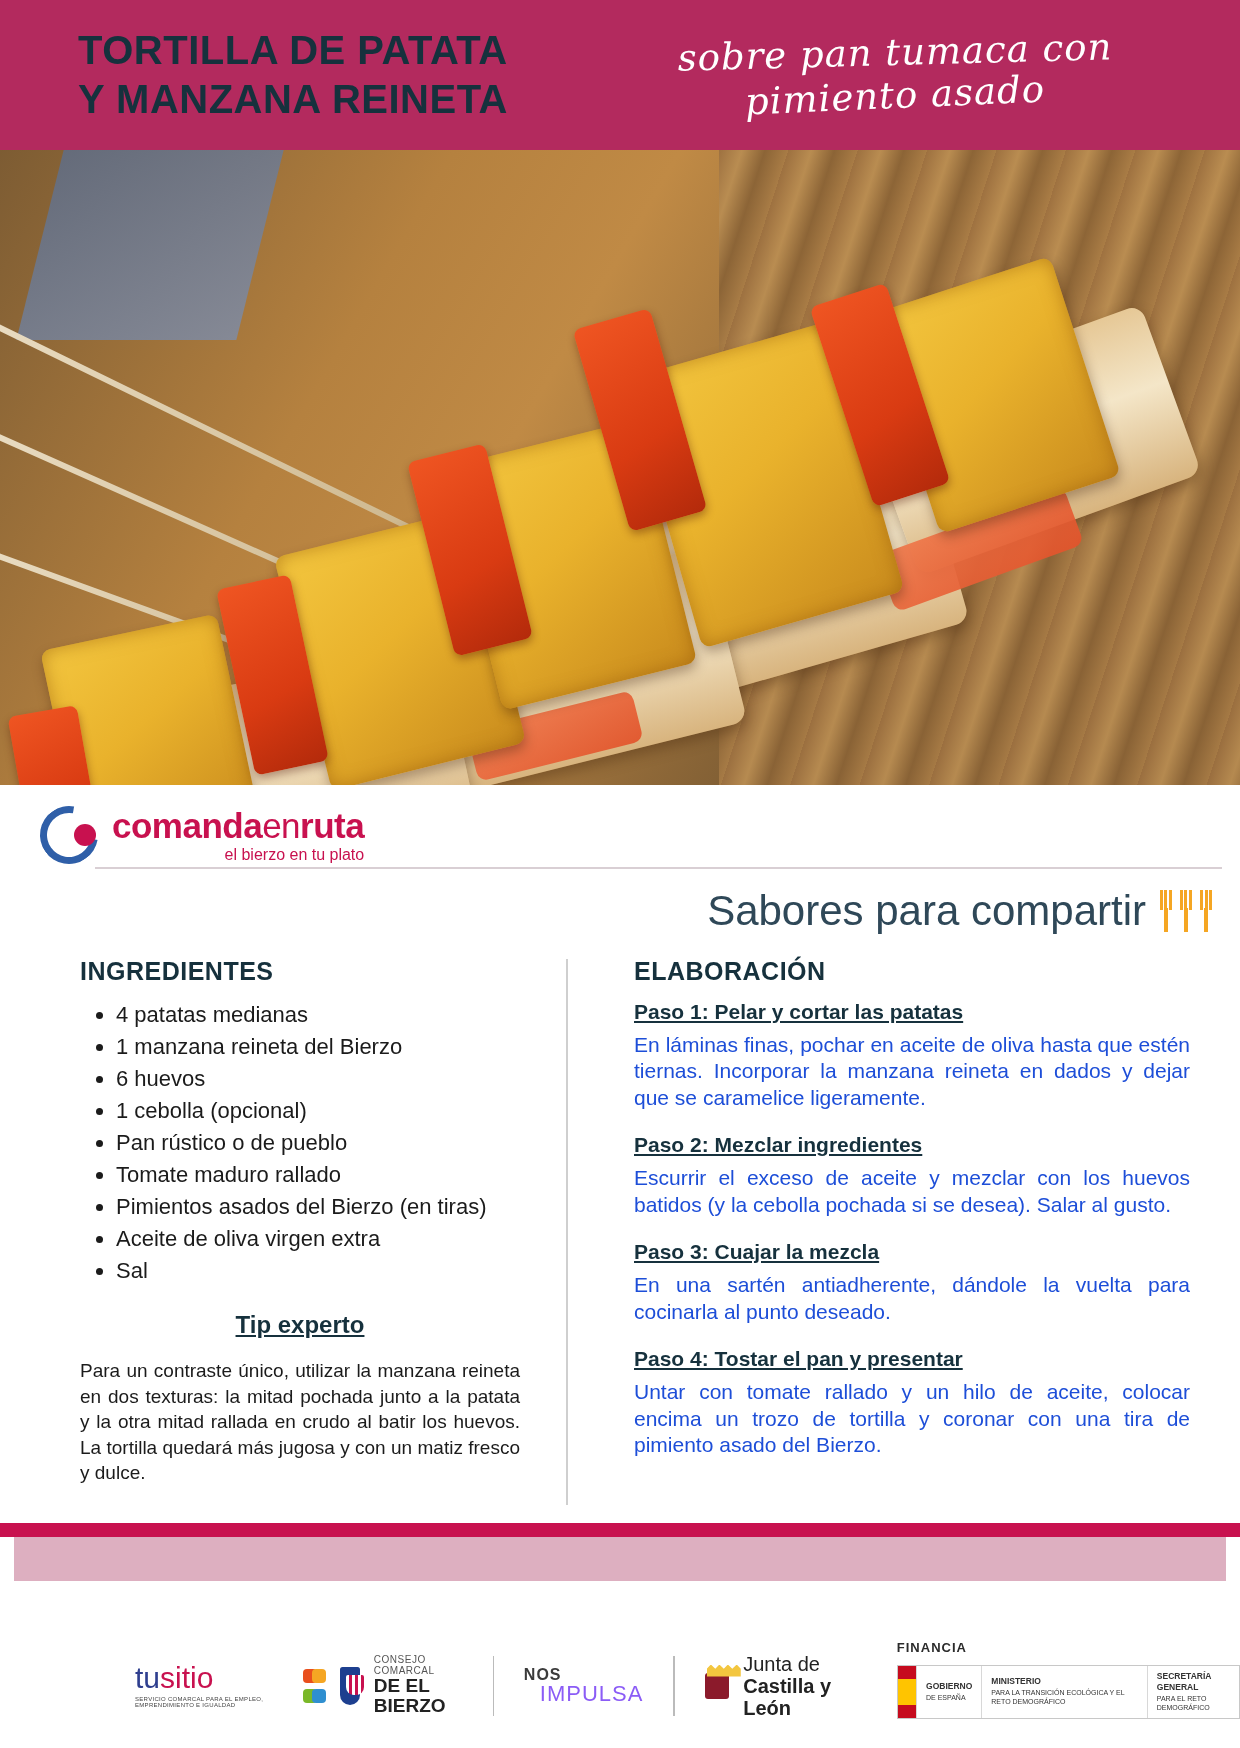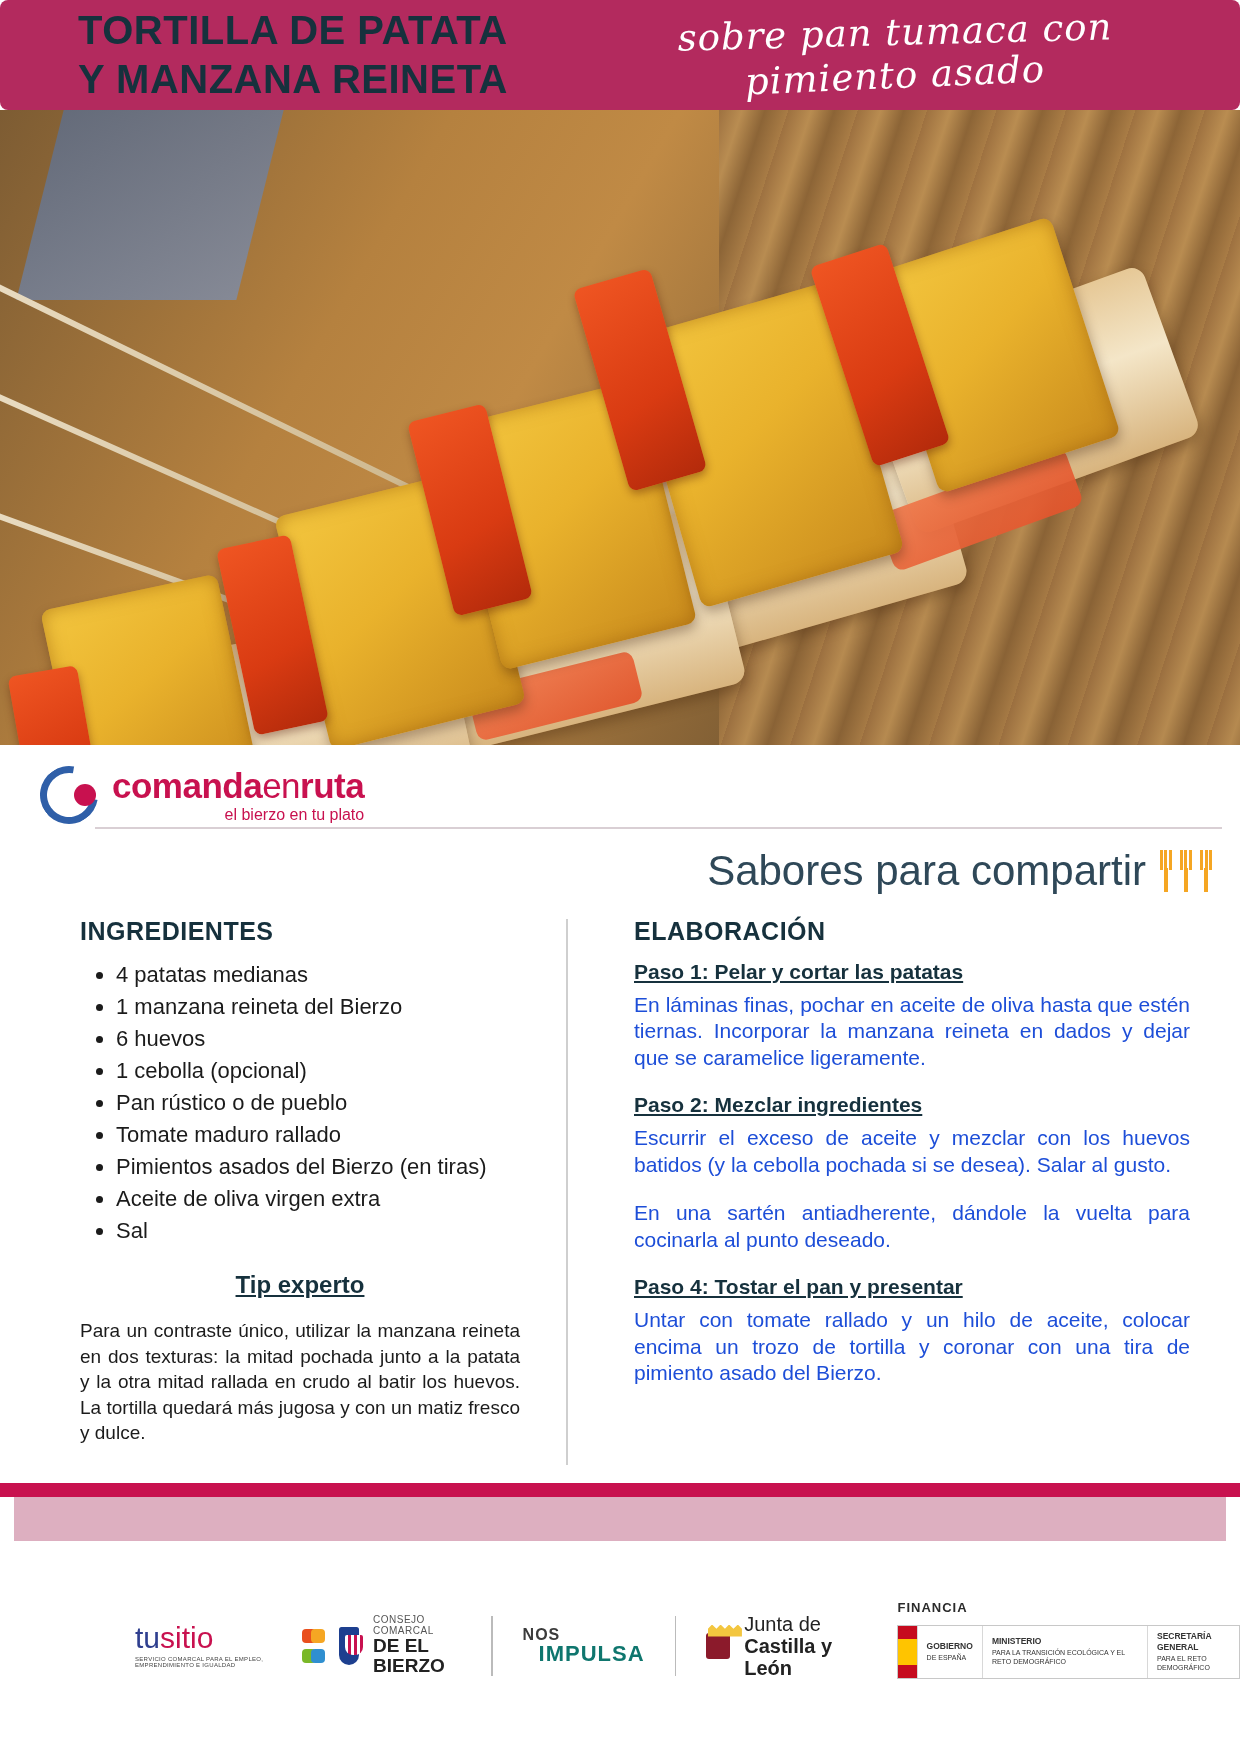--- a/index.html
+++ b/index.html
@@ -10,26 +10,25 @@
     background: #ffffff;
     font-family: "Liberation Sans", sans-serif;
     position: relative;
     overflow: hidden;
   }
 
   
   .header {
     position: relative;
     width: 1240px;
-    height: 110px;
+    height: 150px;
     background: #b32a5e;
     display: flex;
     align-items: center;
     padding: 0 30px 0 0;
-    border-radius: 8px;
   }
   .header-left {
     width: 600px;
     padding-left: 78px;
     color: #14313f;
   }
   .header-title-1, .header-title-2 {
     font-weight: bold;
     font-size: 40px;
     letter-spacing: 0.5px;
@@ -337,21 +336,21 @@
     width:18px; height:20px;
     background: repeating-linear-gradient(90deg,#fff 0 3px,#c8114f 3px 6px);
     border-radius:2px 2px 8px 8px;
   }
   .bierzo-text { line-height: 1.05; }
   .bierzo-small { font-size: 10px; color:#555; letter-spacing:.5px;}
   .bierzo-big { font-size: 19px; font-weight: bold; color:#222; }
   .vline { width:2px; height:60px; background:#bbb; margin:0 16px; }
   .nosimpulsa { line-height:1; }
   .nos { font-size:16px; font-weight:bold; color:#3b3b3b; letter-spacing:1px;}
-  .impulsa { font-size:22px; font-weight:bold; color:#0f766e; letter-spacing:1px;margin-left:16px;}
+  .impulsa { font-size:22px; font-weight:normal; color:#8b5cf6; letter-spacing:1px;margin-left:16px;}
   .jcyl-crown {
     width:38px; height:26px;
     background: #8b1a2b;
     border-radius: 3px;
     position: relative;
   }
   .jcyl-crown:before{
     content:"";
     position:absolute; top:-8px; left:2px;
     width:34px; height:12px;
@@ -464,20 +463,21 @@
 
     <div>
       <div class="step-title">Paso 1: Pelar y cortar las patatas</div>
       <p class="step-body">En láminas finas, pochar en aceite de oliva hasta que estén tiernas. Incorporar la manzana reineta en dados y dejar que se caramelice ligeramente.</p>
     </div>
     <div>
       <div class="step-title">Paso 2: Mezclar ingredientes</div>
       <p class="step-body">Escurrir el exceso de aceite y mezclar con los huevos batidos (y la cebolla pochada si se desea). Salar al gusto.</p>
     </div>
     <div>
+      <div class="step-title">Paso 3:  Cuajar la mezcla</div>
       <p class="step-body">En una sartén antiadherente, dándole la vuelta para cocinarla al punto deseado.</p>
     </div>
     <div>
       <div class="step-title">Paso 4: Tostar el pan y presentar</div>
       <p class="step-body">Untar con tomate rallado y un hilo de aceite, colocar encima un trozo de tortilla y coronar con una tira de pimiento asado del Bierzo.</p>
     </div>
   </div>
 </div>
 
 <div class="pink-bar"></div>

